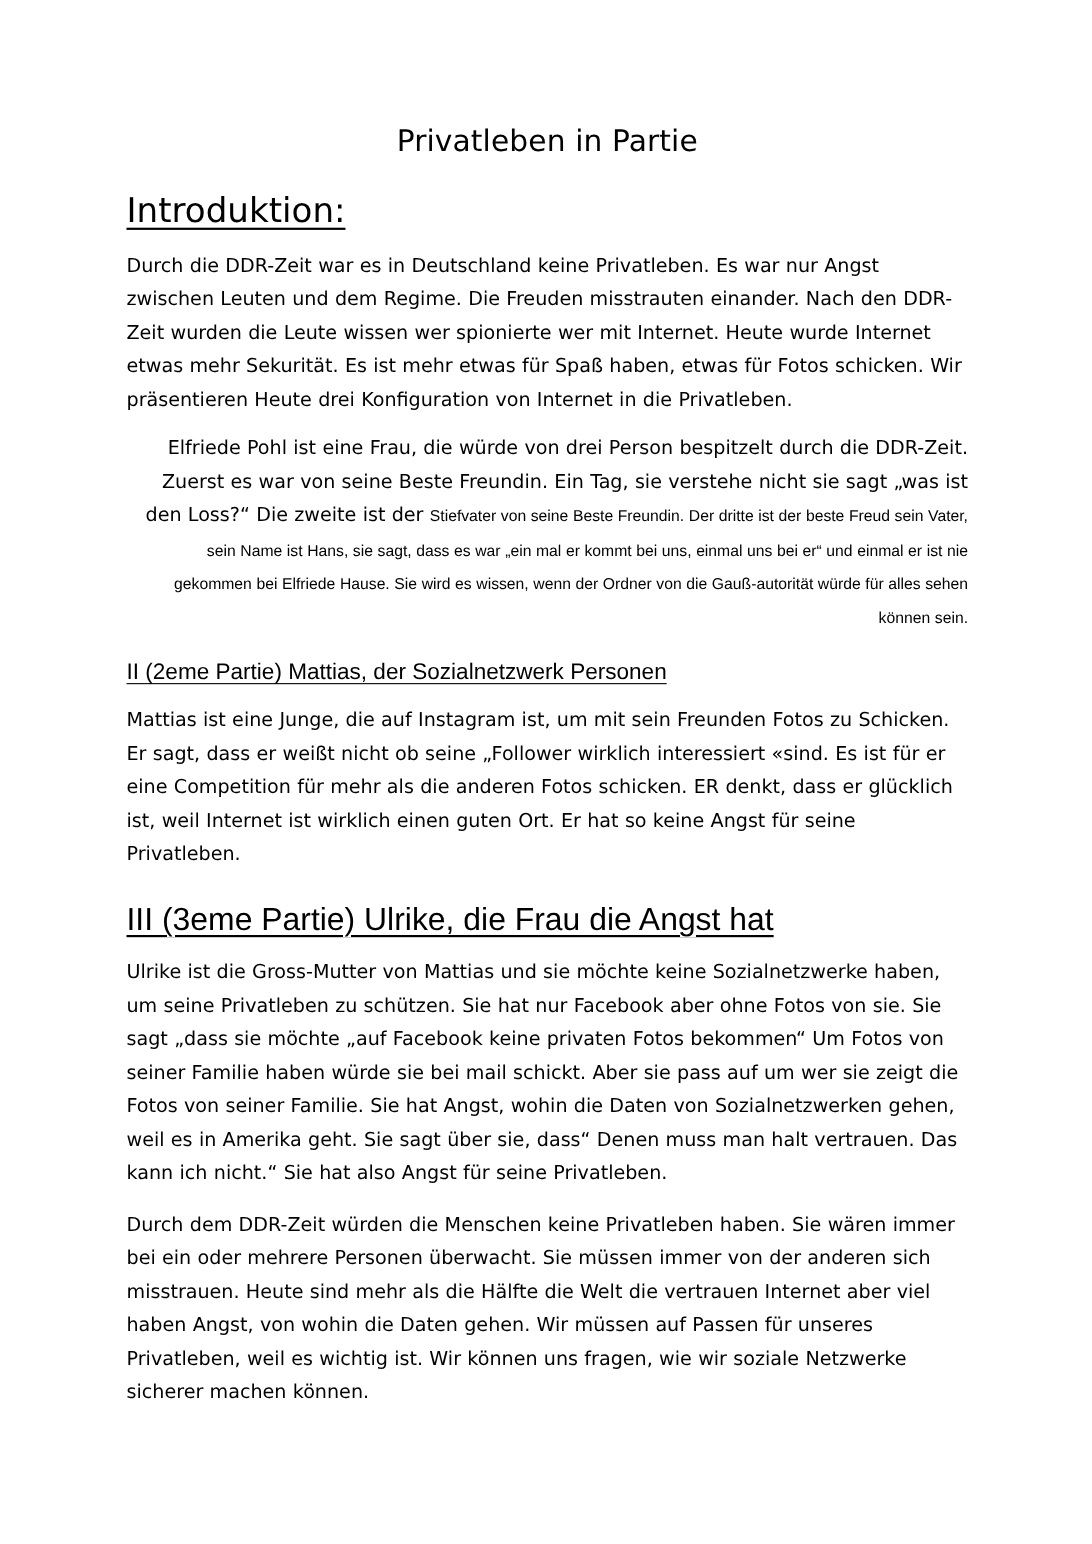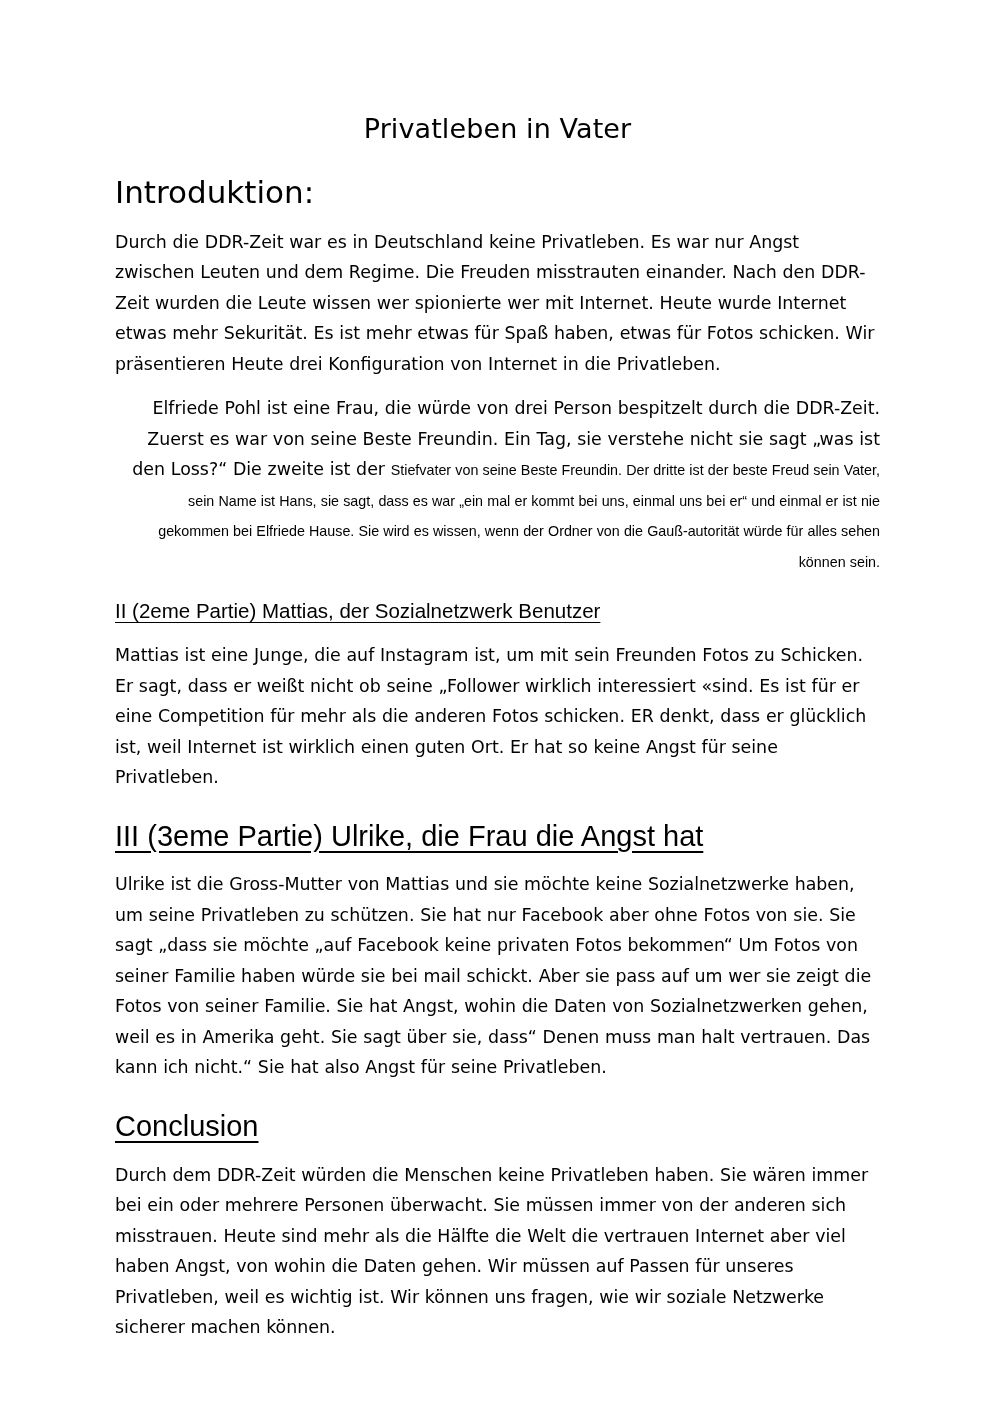--- a/index.html
+++ b/index.html
@@ -46,20 +46,21 @@
 
   
   h2.h-big {
     font-family: "DejaVu Sans", sans-serif;
     font-size: 31px;
     font-weight: normal;
     line-height: 1.2;
     margin: 0;
     padding-top: 28px;
     padding-bottom: 0;
+    text-decoration: underline;
     text-underline-offset: 5px;
     text-decoration-thickness: 1.6px;
   }
 
   h2.h-narrow-big {
     font-family: "Liberation Sans", sans-serif;
     font-size: 29px;
     font-weight: normal;
     line-height: 1.2;
     margin: 0;
@@ -114,35 +115,34 @@
     font-size: 14.3px;
     line-height: 27px;
   }
 </style>
 </head>
 <body>
 
 <div class="page">
   <div class="content">
 
-    <h1 class="doc-title">Privatleben in Vater</h1>
+    <h1 class="doc-title">Privatleben in Partie</h1>
 
     <h2 class="h-big">Introduktion:</h2>
 
     <p class="body">Durch die DDR-Zeit war es in Deutschland keine Privatleben. Es war nur Angst zwischen Leuten und dem Regime.  Die Freuden misstrauten einander. Nach den DDR-Zeit wurden die Leute wissen wer spionierte wer mit Internet. Heute wurde Internet etwas mehr Sekurität. Es ist mehr etwas für Spaß haben, etwas für Fotos schicken. Wir präsentieren Heute drei Konfiguration von Internet in die Privatleben.</p>
 
 
     <p class="body tight"><span>Elfriede Pohl ist eine Frau, die würde von drei Person bespitzelt durch die DDR-Zeit. Zuerst es war von seine Beste Freundin. Ein Tag, sie verstehe nicht sie sagt „was ist den Loss?“  Die zweite ist der </span><span class="small">Stiefvater von seine Beste Freundin. Der dritte ist der beste Freud sein Vater, sein Name ist Hans, sie sagt, dass es war „ein mal er kommt bei uns, einmal uns bei er“ und einmal er ist nie gekommen bei Elfriede Hause. Sie wird es wissen, wenn der Ordner von die Gauß-autorität würde für alles sehen können sein.</span></p>
 
-    <h3 class="h-mid-narrow">II (2eme Partie) Mattias, der Sozialnetzwerk Benutzer</h3>
+    <h3 class="h-mid-narrow">II (2eme Partie) Mattias, der Sozialnetzwerk Personen</h3>
 
     <p class="body">Mattias ist eine Junge, die auf Instagram ist, um mit sein Freunden Fotos zu Schicken. Er sagt, dass er weißt nicht ob seine „Follower wirklich interessiert «sind. Es ist für er eine Competition für mehr als die anderen Fotos schicken. ER denkt, dass er glücklich ist, weil Internet ist wirklich einen guten Ort. Er hat so keine Angst für seine Privatleben.</p>
 
     <h2 class="h-narrow-big">III (3eme Partie) Ulrike, die Frau die Angst hat</h2>
 
     <p class="body">Ulrike ist die Gross-Mutter von Mattias und sie möchte keine Sozialnetzwerke haben, um seine Privatleben zu schützen. Sie hat nur Facebook aber ohne Fotos von sie. Sie sagt „dass sie möchte „auf Facebook keine privaten Fotos bekommen“ Um Fotos von seiner Familie haben würde sie bei mail schickt. Aber sie pass auf um wer sie zeigt die Fotos von seiner Familie. Sie hat Angst, wohin die Daten von Sozialnetzwerken gehen, weil es in Amerika geht. Sie sagt über sie, dass“ Denen muss man halt vertrauen. Das kann ich nicht.“ Sie hat also Angst für seine Privatleben.</p>
 
-    <h2 class="h-narrow-big">Conclusion</h2>
 
     <p class="body">Durch dem DDR-Zeit würden die Menschen keine Privatleben haben. Sie wären immer bei ein oder mehrere Personen überwacht. Sie müssen immer von der anderen sich misstrauen. Heute sind mehr als die Hälfte die Welt die vertrauen Internet aber viel haben Angst, von wohin die Daten gehen. Wir müssen auf Passen für unseres Privatleben, weil es wichtig ist. Wir können uns fragen, wie wir soziale Netzwerke sicherer machen können.</p>
 
   </div>
 </div>
 
 </body></html>

